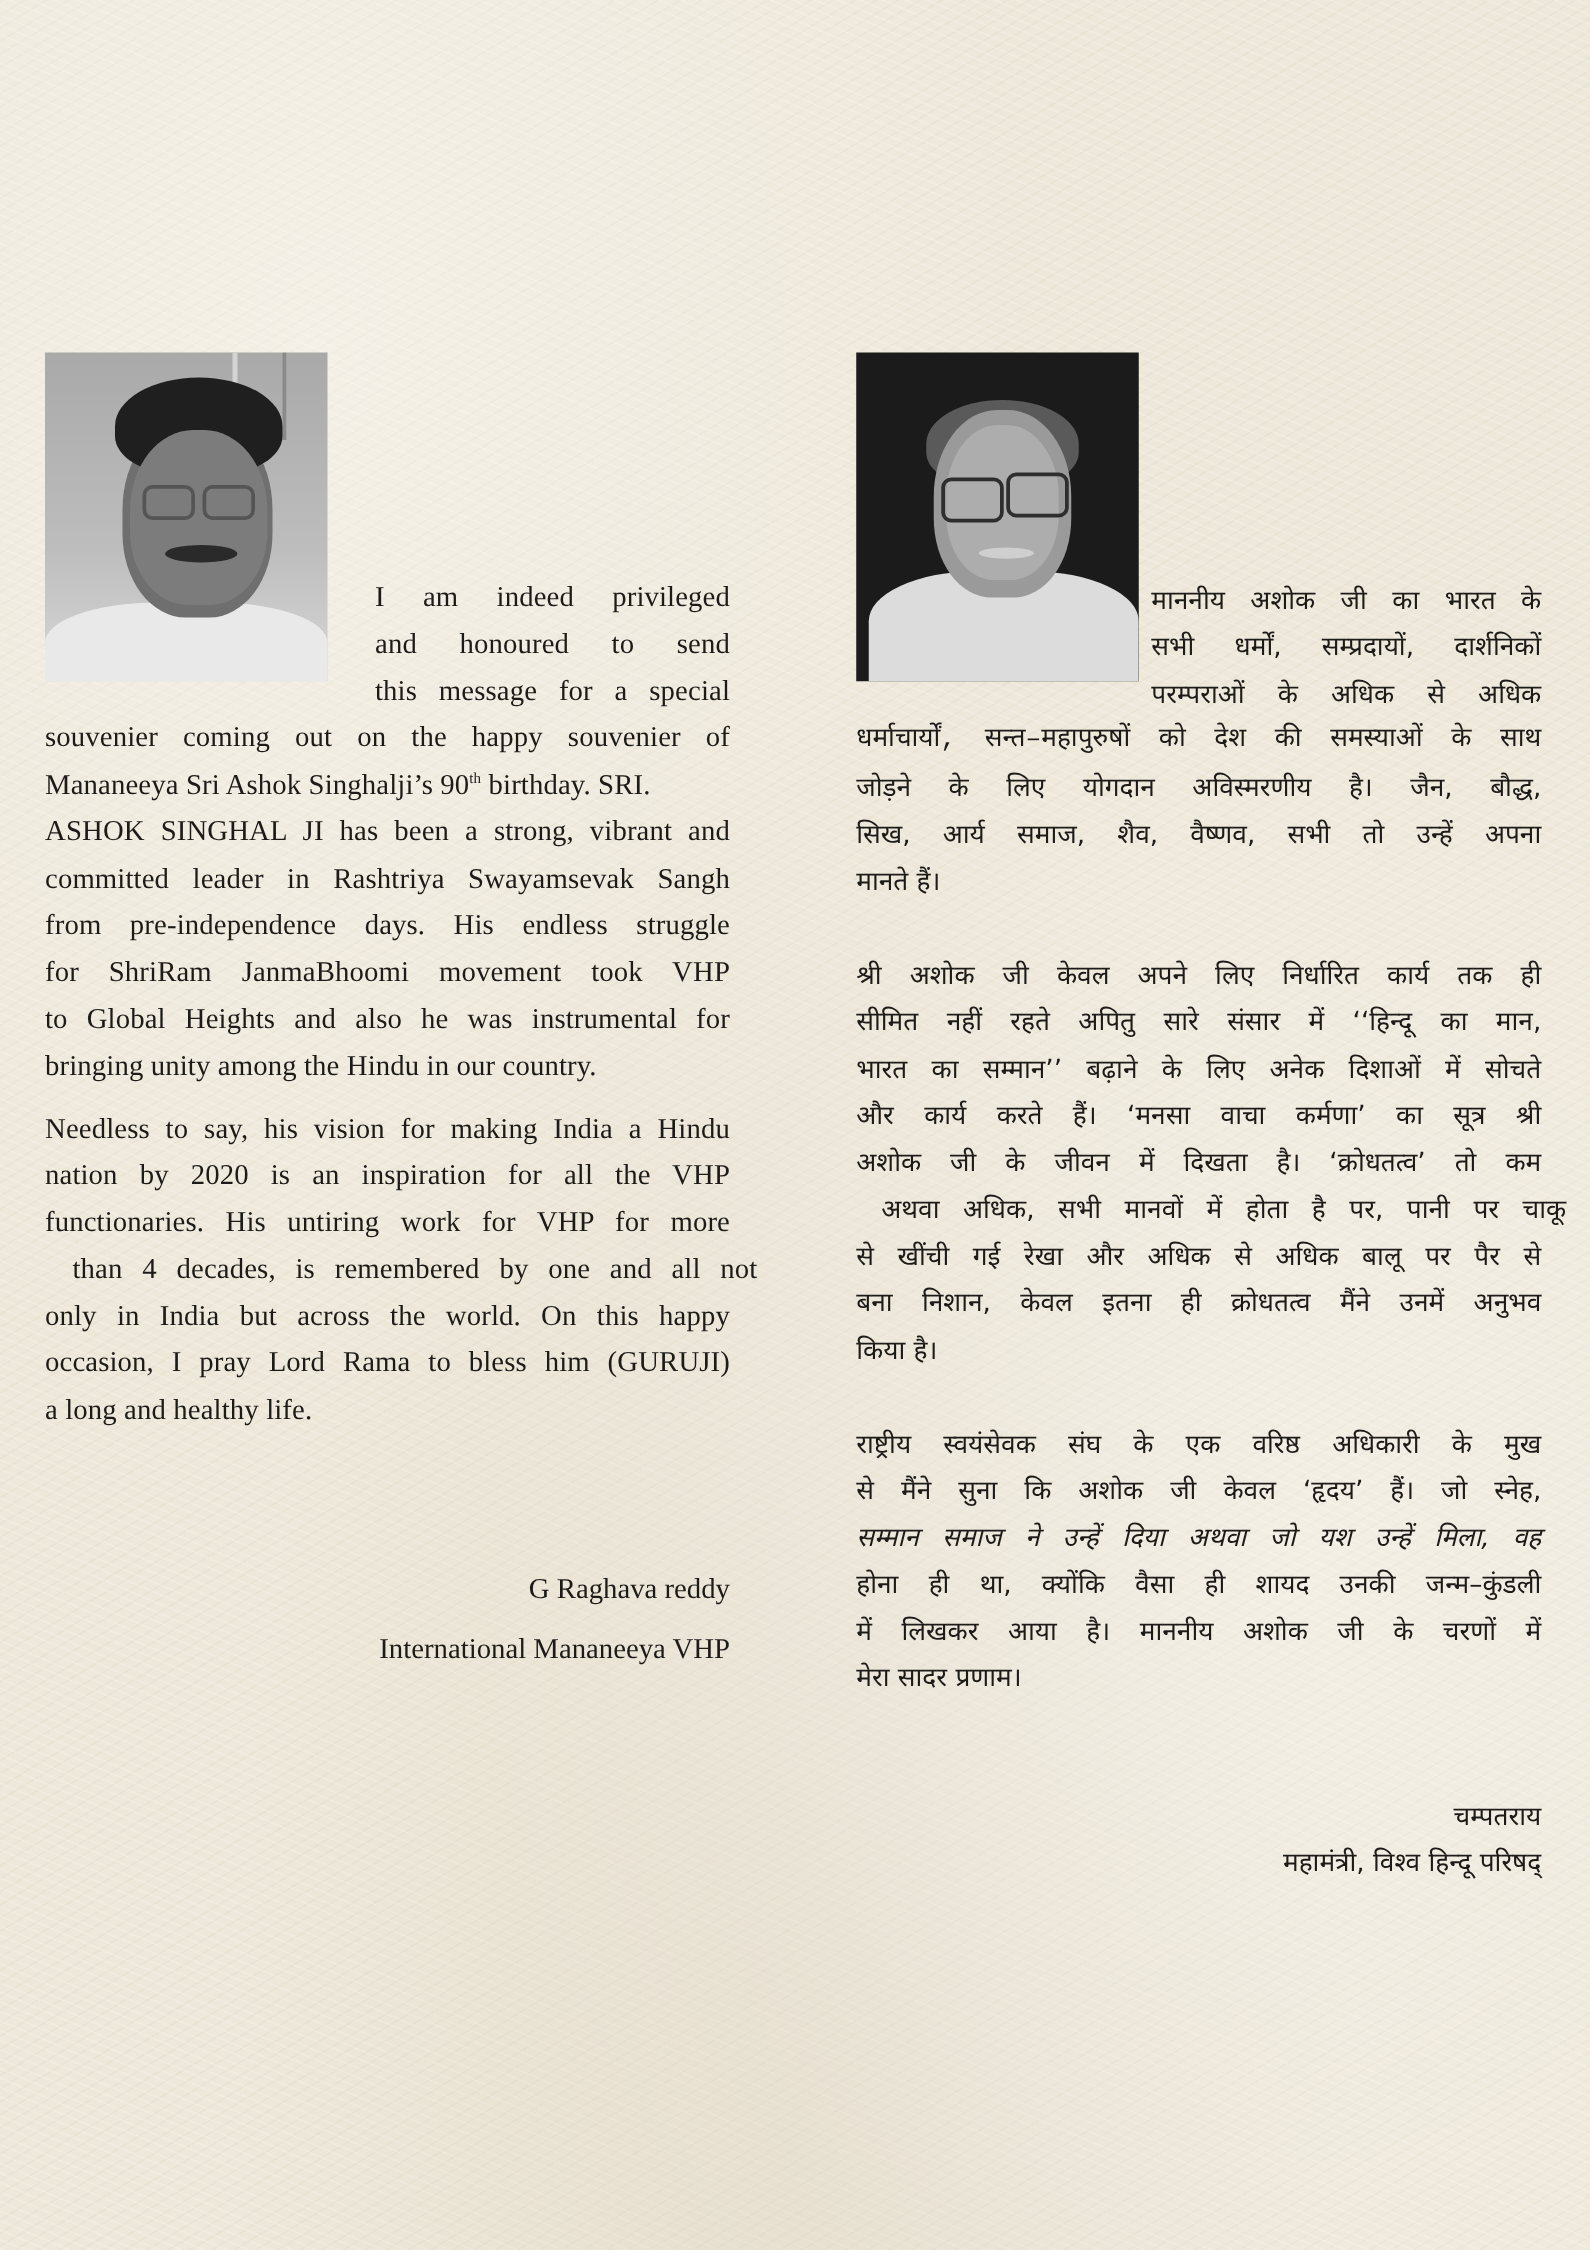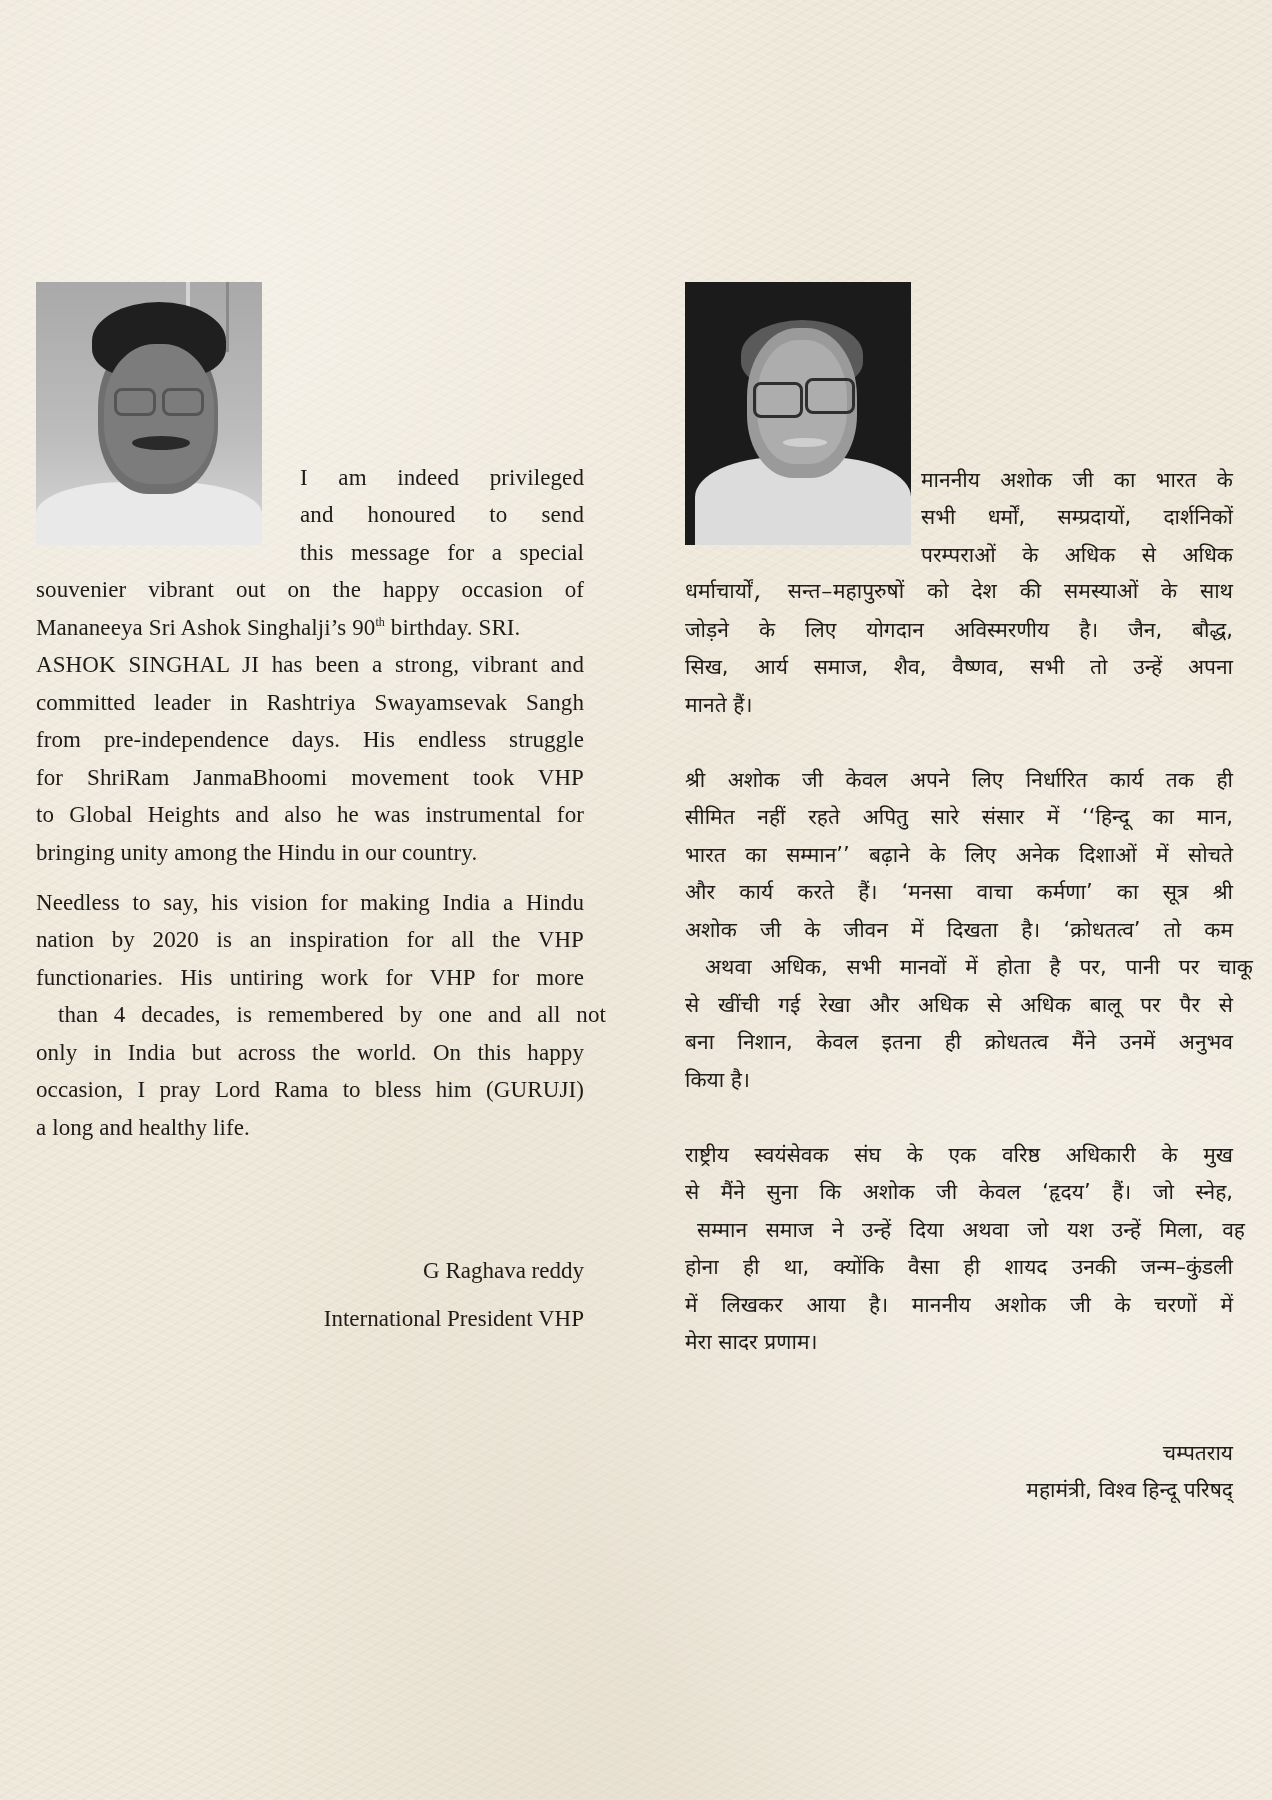--- a/index.html
+++ b/index.html
@@ -108,39 +108,39 @@
     <div class="p-hair" style="left:56px;top:20px;width:134px;height:78px;background:#1f1f1f;"></div>
     <div class="p-face" style="left:68px;top:62px;width:110px;height:140px;background:#7c7c7c;"></div>
     <div class="p-glasses" style="left:78px;top:106px;width:36px;height:22px;border-color:#555;"></div>
     <div class="p-glasses" style="left:126px;top:106px;width:36px;height:22px;border-color:#555;"></div>
     <div class="p-mustache" style="left:96px;top:154px;width:58px;height:14px;background:#2a2a2a;"></div>
   </div>
 
   <div class="en-line justify" style="left:264px;top:459px;width:284px;">I am indeed privileged</div>
   <div class="en-line justify" style="left:264px;top:496px;width:284px;">and honoured to send</div>
   <div class="en-line justify" style="left:264px;top:534px;width:284px;">this message for a special</div>
-  <div class="en-line justify" style="left:0;top:571px;width:548px;">souvenier vibrant out on the happy occasion of</div>
+  <div class="en-line justify" style="left:0;top:571px;width:548px;">souvenier coming out on the happy souvenier of</div>
   <div class="en-line left-align" style="left:0;top:609px;width:548px;"><span>Mananeeya Sri Ashok Singhalji’s 90</span><sup class="ord">th</sup><span> birthday. SRI.</span></div>
   <div class="en-line justify" style="left:0;top:646px;width:548px;">ASHOK SINGHAL JI has been a strong, vibrant and</div>
   <div class="en-line justify" style="left:0;top:684px;width:548px;">committed leader in Rashtriya Swayamsevak Sangh</div>
   <div class="en-line justify" style="left:0;top:721px;width:548px;">from pre-independence days. His endless struggle</div>
   <div class="en-line justify" style="left:0;top:759px;width:548px;">for ShriRam JanmaBhoomi movement took VHP</div>
   <div class="en-line justify" style="left:0;top:796px;width:548px;">to Global Heights and also he was instrumental for</div>
   <div class="en-line left-align" style="left:0;top:834px;width:548px;">bringing unity among the Hindu in our country.</div>
 
   <div class="en-line justify" style="left:0;top:884px;width:548px;">Needless to say, his vision for making India a Hindu</div>
   <div class="en-line justify" style="left:0;top:921px;width:548px;">nation by 2020 is an inspiration for all the VHP</div>
   <div class="en-line justify" style="left:0;top:959px;width:548px;">functionaries. His untiring work for VHP for more</div>
   <div class="en-line justify" style="left:0;top:996px;width:548px;margin-left:22px;">than 4 decades, is remembered by one and all not</div>
   <div class="en-line justify" style="left:0;top:1034px;width:548px;">only in India but across the world. On this happy</div>
   <div class="en-line justify" style="left:0;top:1071px;width:548px;">occasion, I pray Lord Rama to bless him (GURUJI)</div>
   <div class="en-line left-align" style="left:0;top:1109px;width:548px;">a long and healthy life.</div>
 
   <div class="signature-en" style="top:1258px;">G Raghava reddy</div>
-  <div class="signature-en" style="top:1306px;">International President VHP</div>
+  <div class="signature-en" style="top:1306px;">International Mananeeya VHP</div>
 </div>
 
 <div class="column col-right">
 
   <div class="photo photo-right" title="Portrait of Ashok Singhal">
 
     <div class="p-shirt" style="left:10px;top:175px;width:216px;height:100px;background:#dcdcdc;"></div>
     <div class="p-hair" style="left:56px;top:38px;width:122px;height:70px;background:#5a5a5a;"></div>
     <div class="p-face" style="left:62px;top:46px;width:110px;height:150px;background:#9a9a9a;"></div>
     <div class="p-face" style="left:72px;top:58px;width:90px;height:124px;background:#adadad;"></div>
@@ -162,20 +162,20 @@
   <div class="hi-line justify" style="left:0;top:837px;width:548px;">भारत का सम्मान’’ बढ़ाने के लिए अनेक दिशाओं में सोचते</div>
   <div class="hi-line justify" style="left:0;top:874px;width:548px;">और कार्य करते हैं। ‘मनसा वाचा कर्मणा’ का सूत्र श्री</div>
   <div class="hi-line justify" style="left:0;top:912px;width:548px;">अशोक जी के जीवन में दिखता है। ‘क्रोधतत्व’ तो कम</div>
   <div class="hi-line justify" style="left:0;top:949px;width:548px;margin-left:20px;">अथवा अधिक, सभी मानवों में होता है पर, पानी पर चाकू</div>
   <div class="hi-line justify" style="left:0;top:987px;width:548px;">से खींची गई रेखा और अधिक से अधिक बालू पर पैर से</div>
   <div class="hi-line justify" style="left:0;top:1024px;width:548px;">बना निशान, केवल इतना ही क्रोधतत्व मैंने उनमें अनुभव</div>
   <div class="hi-line left-align" style="left:0;top:1062px;width:548px;">किया है।</div>
 
   <div class="hi-line justify" style="left:0;top:1137px;width:548px;">राष्ट्रीय स्वयंसेवक संघ के एक वरिष्ठ अधिकारी के मुख</div>
   <div class="hi-line justify" style="left:0;top:1174px;width:548px;">से मैंने सुना कि अशोक जी केवल ‘हृदय’ हैं। जो स्नेह,</div>
-  <div class="hi-line justify" style="left:12px;top:1212px;width:548px;">सम्मान समाज ने उन्हें दिया अथवा जो यश उन्हें मिला, वह</div>
+  <div class="hi-line justify" style="left:0;top:1212px;width:548px;font-style:italic;">सम्मान समाज ने उन्हें दिया अथवा जो यश उन्हें मिला, वह</div>
   <div class="hi-line justify" style="left:0;top:1249px;width:548px;">होना ही था, क्योंकि वैसा ही शायद उनकी जन्म–कुंडली</div>
   <div class="hi-line justify" style="left:0;top:1287px;width:548px;">में लिखकर आया है। माननीय अशोक जी के चरणों में</div>
   <div class="hi-line left-align" style="left:0;top:1324px;width:548px;">मेरा सादर प्रणाम।</div>
 
   <div class="signature-hi" style="top:1438px;">चम्पतराय</div>
   <div class="signature-hi" style="top:1475px;">महामंत्री, विश्व हिन्दू परिषद्</div>
 </div>
 
 </body></html>

